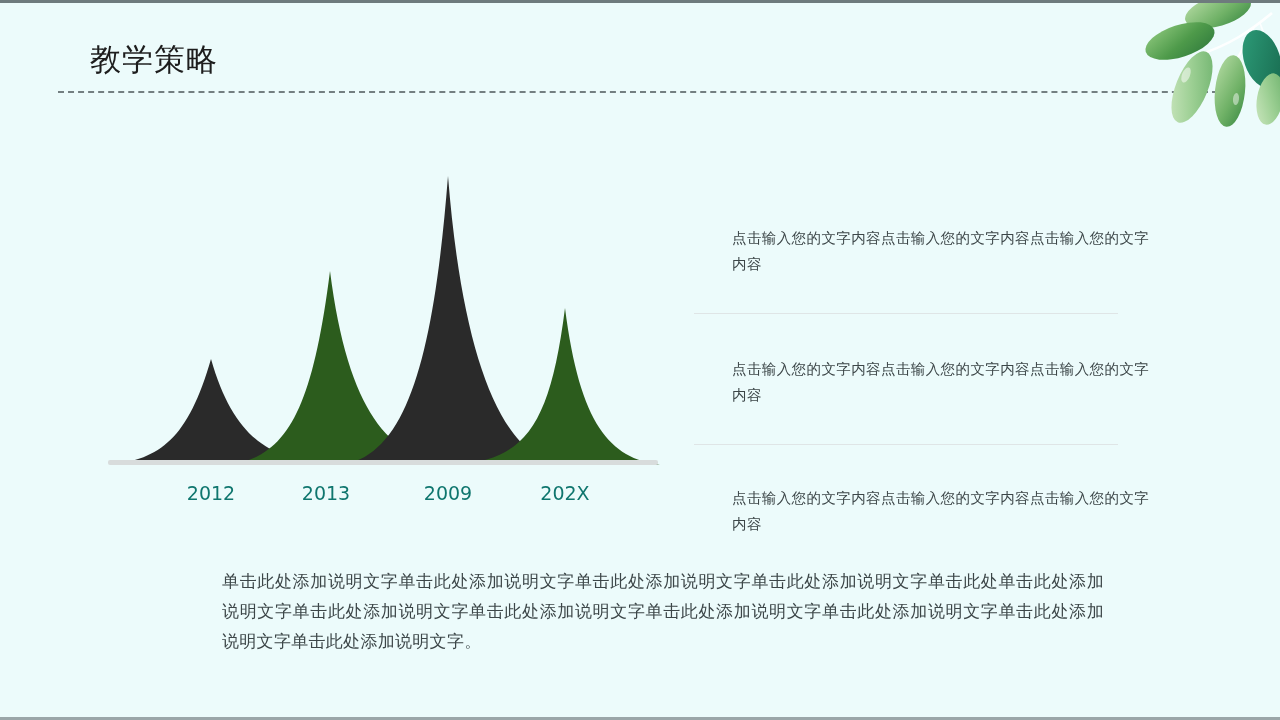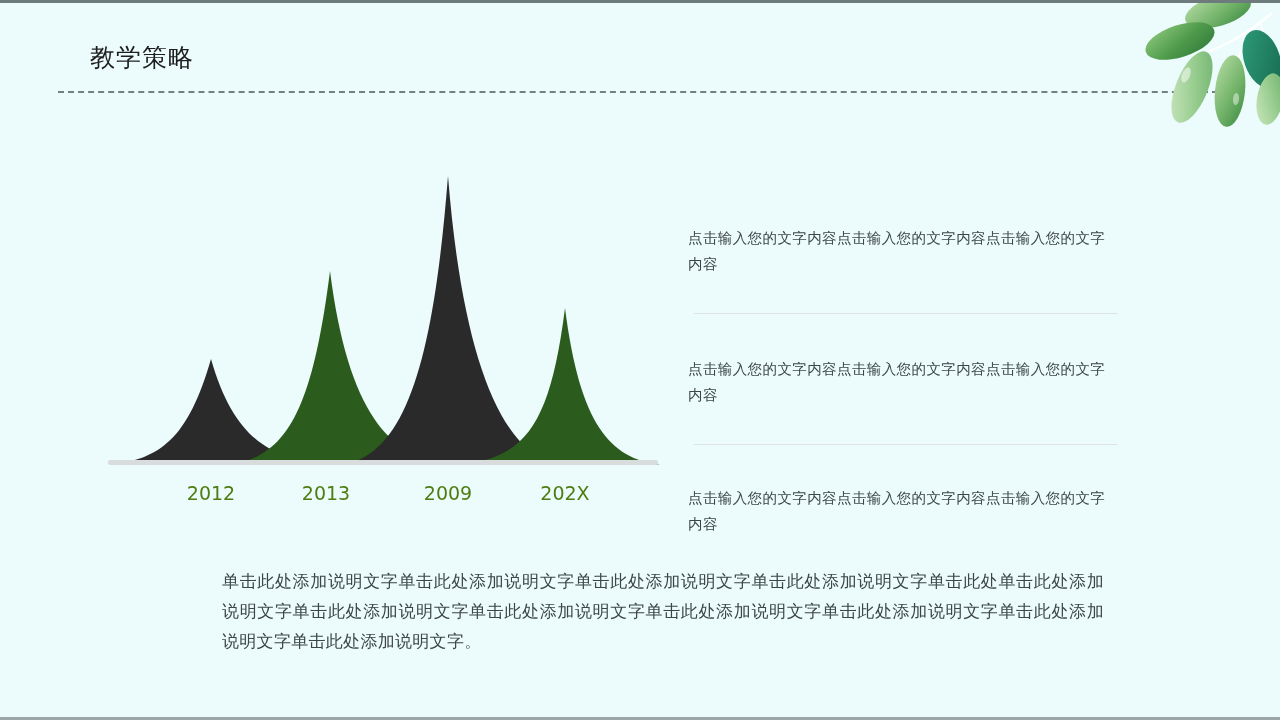--- a/index.html
+++ b/index.html
@@ -29,26 +29,26 @@
     position: absolute;
     left: 58px;
     top: 40px;
     width: 1160px;
     height: 52px;
   }
   #page-title {
     position: absolute;
     left: 32px;
     top: 0px;
-    font-size: 25px;
+    font-size: 31px;
     line-height: 34px;
     color: #1d1d1d;
     letter-spacing: 1px;
     white-space: nowrap;
-    font-family: Liberation Mono, monospace;
+    font-family: Liberation Serif, serif;
   }
   #title-divider {
     position: absolute;
     left: 0px;
     top: 48px;
     width: 1160px;
     height: 0px;
     border-top: 2px dashed #5e6a6c;
     opacity: 0.85;
   }
@@ -84,34 +84,35 @@
     width: 570px;
     height: 30px;
   }
   .axis-label {
     position: absolute;
     top: 0;
     width: 120px;
     text-align: center;
     font-size: 19px;
     line-height: 26px;
-    color: #4d7c0f;
+    color: #0f766e;
     font-family: "DejaVu Sans", "Liberation Sans", sans-serif;
   }
 
   
   #right-column {
     position: absolute;
     left: 688px;
     top: 222px;
     width: 430px;
   }
   .right-item {
     position: relative;
     width: 430px;
+    margin-left: 44px;
   }
   .right-text {
     font-size: 14.5px;
     line-height: 26px;
     color: #3c4648;
     letter-spacing: 0.4px;
     font-family: "DejaVu Sans", "Liberation Sans", sans-serif;
   }
   .right-divider {
     width: 424px;

